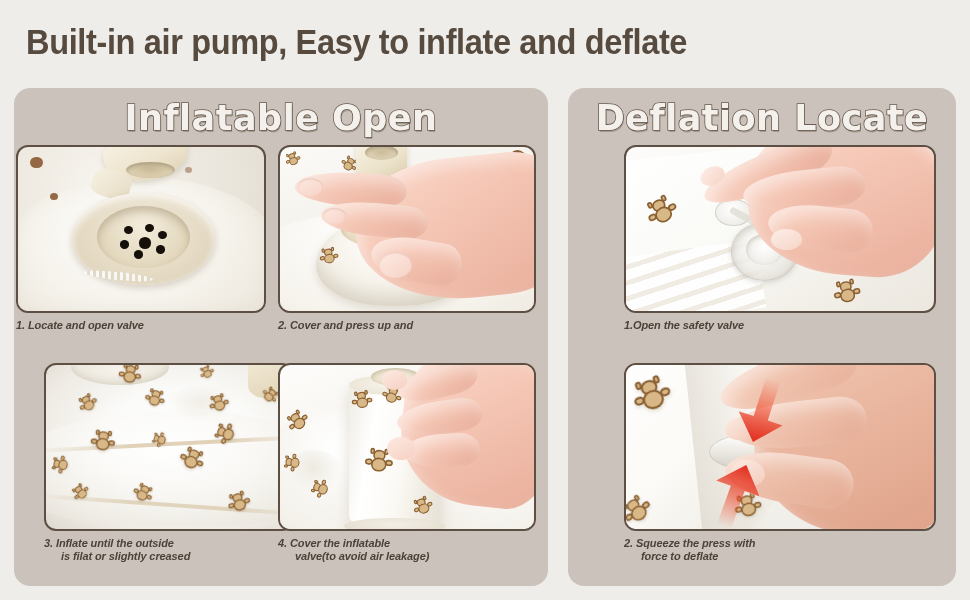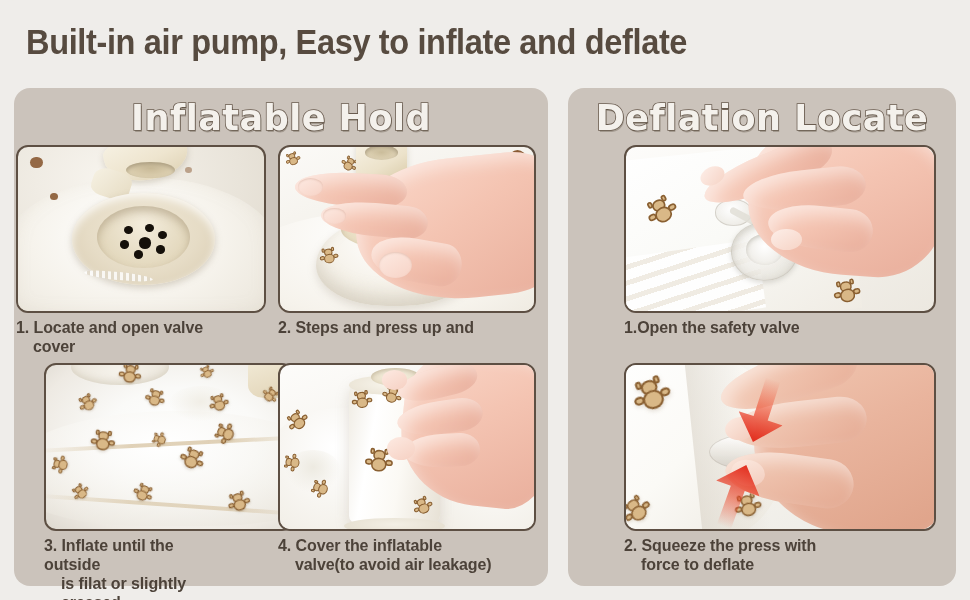--- a/index.html
+++ b/index.html
@@ -52,25 +52,26 @@
   .cell { position: absolute; }
   .photo {
     position: relative;
     border: 2px solid #5d4f43;
     border-radius: 12px;
     overflow: hidden;
     background: #efece7;
   }
   .caption {
     color: #4c4239;
-    font-size: 16px;
+    font-size: 11px;
     font-weight: bold;
     line-height: 1.18;
     margin-top: 6px;
     letter-spacing: -0.1px;
+    font-style: italic;
   }
   .caption .cap-indent { display: block; padding-left: 17px; }
 
   
   #cell-1 { left: 16px; top: 145px; width: 250px; }
   #cell-2 { left: 278px; top: 145px; width: 258px; }
   #cell-3 { left: 16px; top: 363px; width: 212px; padding-left: 28px; }
   #cell-4 { left: 278px; top: 363px; width: 232px; }
   #cell-1 .photo, #cell-3 .photo { width: 250px; height: 168px; }
   #cell-2 .photo, #cell-4 .photo { width: 258px; height: 168px; }
@@ -396,21 +397,21 @@
   .p6 .bear { filter: drop-shadow(0 1px 1px rgba(130,105,70,.2)); }
 </style>
 </head>
 <body>
 
 <div class="page">
 
   <div class="title">Built-in air pump, Easy to inflate and deflate</div>
 
   <div class="panel" id="panel-inflate">
-    <div class="panel-heading">Inflatable Hold</div>
+    <div class="panel-heading">Inflatable Open</div>
   </div>
 
   <div class="cell" id="cell-1">
     <div class="photo p1">
       <div class="pump-body"></div>
       <div class="cap"></div>
       <div class="cap-stem"></div>
       <div class="cap-mouth"></div>
       <div class="valve-ring"></div>
       <div class="valve-inner"></div>
@@ -422,21 +423,20 @@
       <div class="hole h-5"></div>
       <div class="hole h-6"></div>
       <div class="rimdots"></div>
       <div class="bear-d bd1"></div>
       <div class="bear-d bd2"></div>
       <div class="bear-d bd3"></div>
     </div>
     <div class="caption">
       <span>1.</span>
       <span>Locate and open valve</span>
-      <span class="cap-indent">cover</span>
     </div>
   </div>
 
   <div class="cell" id="cell-2">
     <div class="photo p2">
       <div class="mat"></div>
       <div class="bear bA">
           <i class="bear-l"></i>
           <i class="bear-r"></i>
           <i class="bhead"></i>
@@ -470,21 +470,21 @@
       <div class="hand palm"></div>
       <div class="hand f1"></div>
       <div class="hand f2"></div>
       <div class="hand f3"></div>
       <div class="nail n1"></div>
       <div class="nail n2"></div>
       <div class="nail n3"></div>
     </div>
     <div class="caption">
       <span>2.</span>
-      <span>Steps and press up and</span>
+      <span>Cover and press up and</span>
     </div>
   </div>
 
   <div class="cell" id="cell-3">
     <div class="photo p3">
       <div class="topring"></div>
       <div class="cornerobj"></div>
       <div class="bulge1"></div>
       <div class="dimple"></div>
       <div class="seam"></div>

